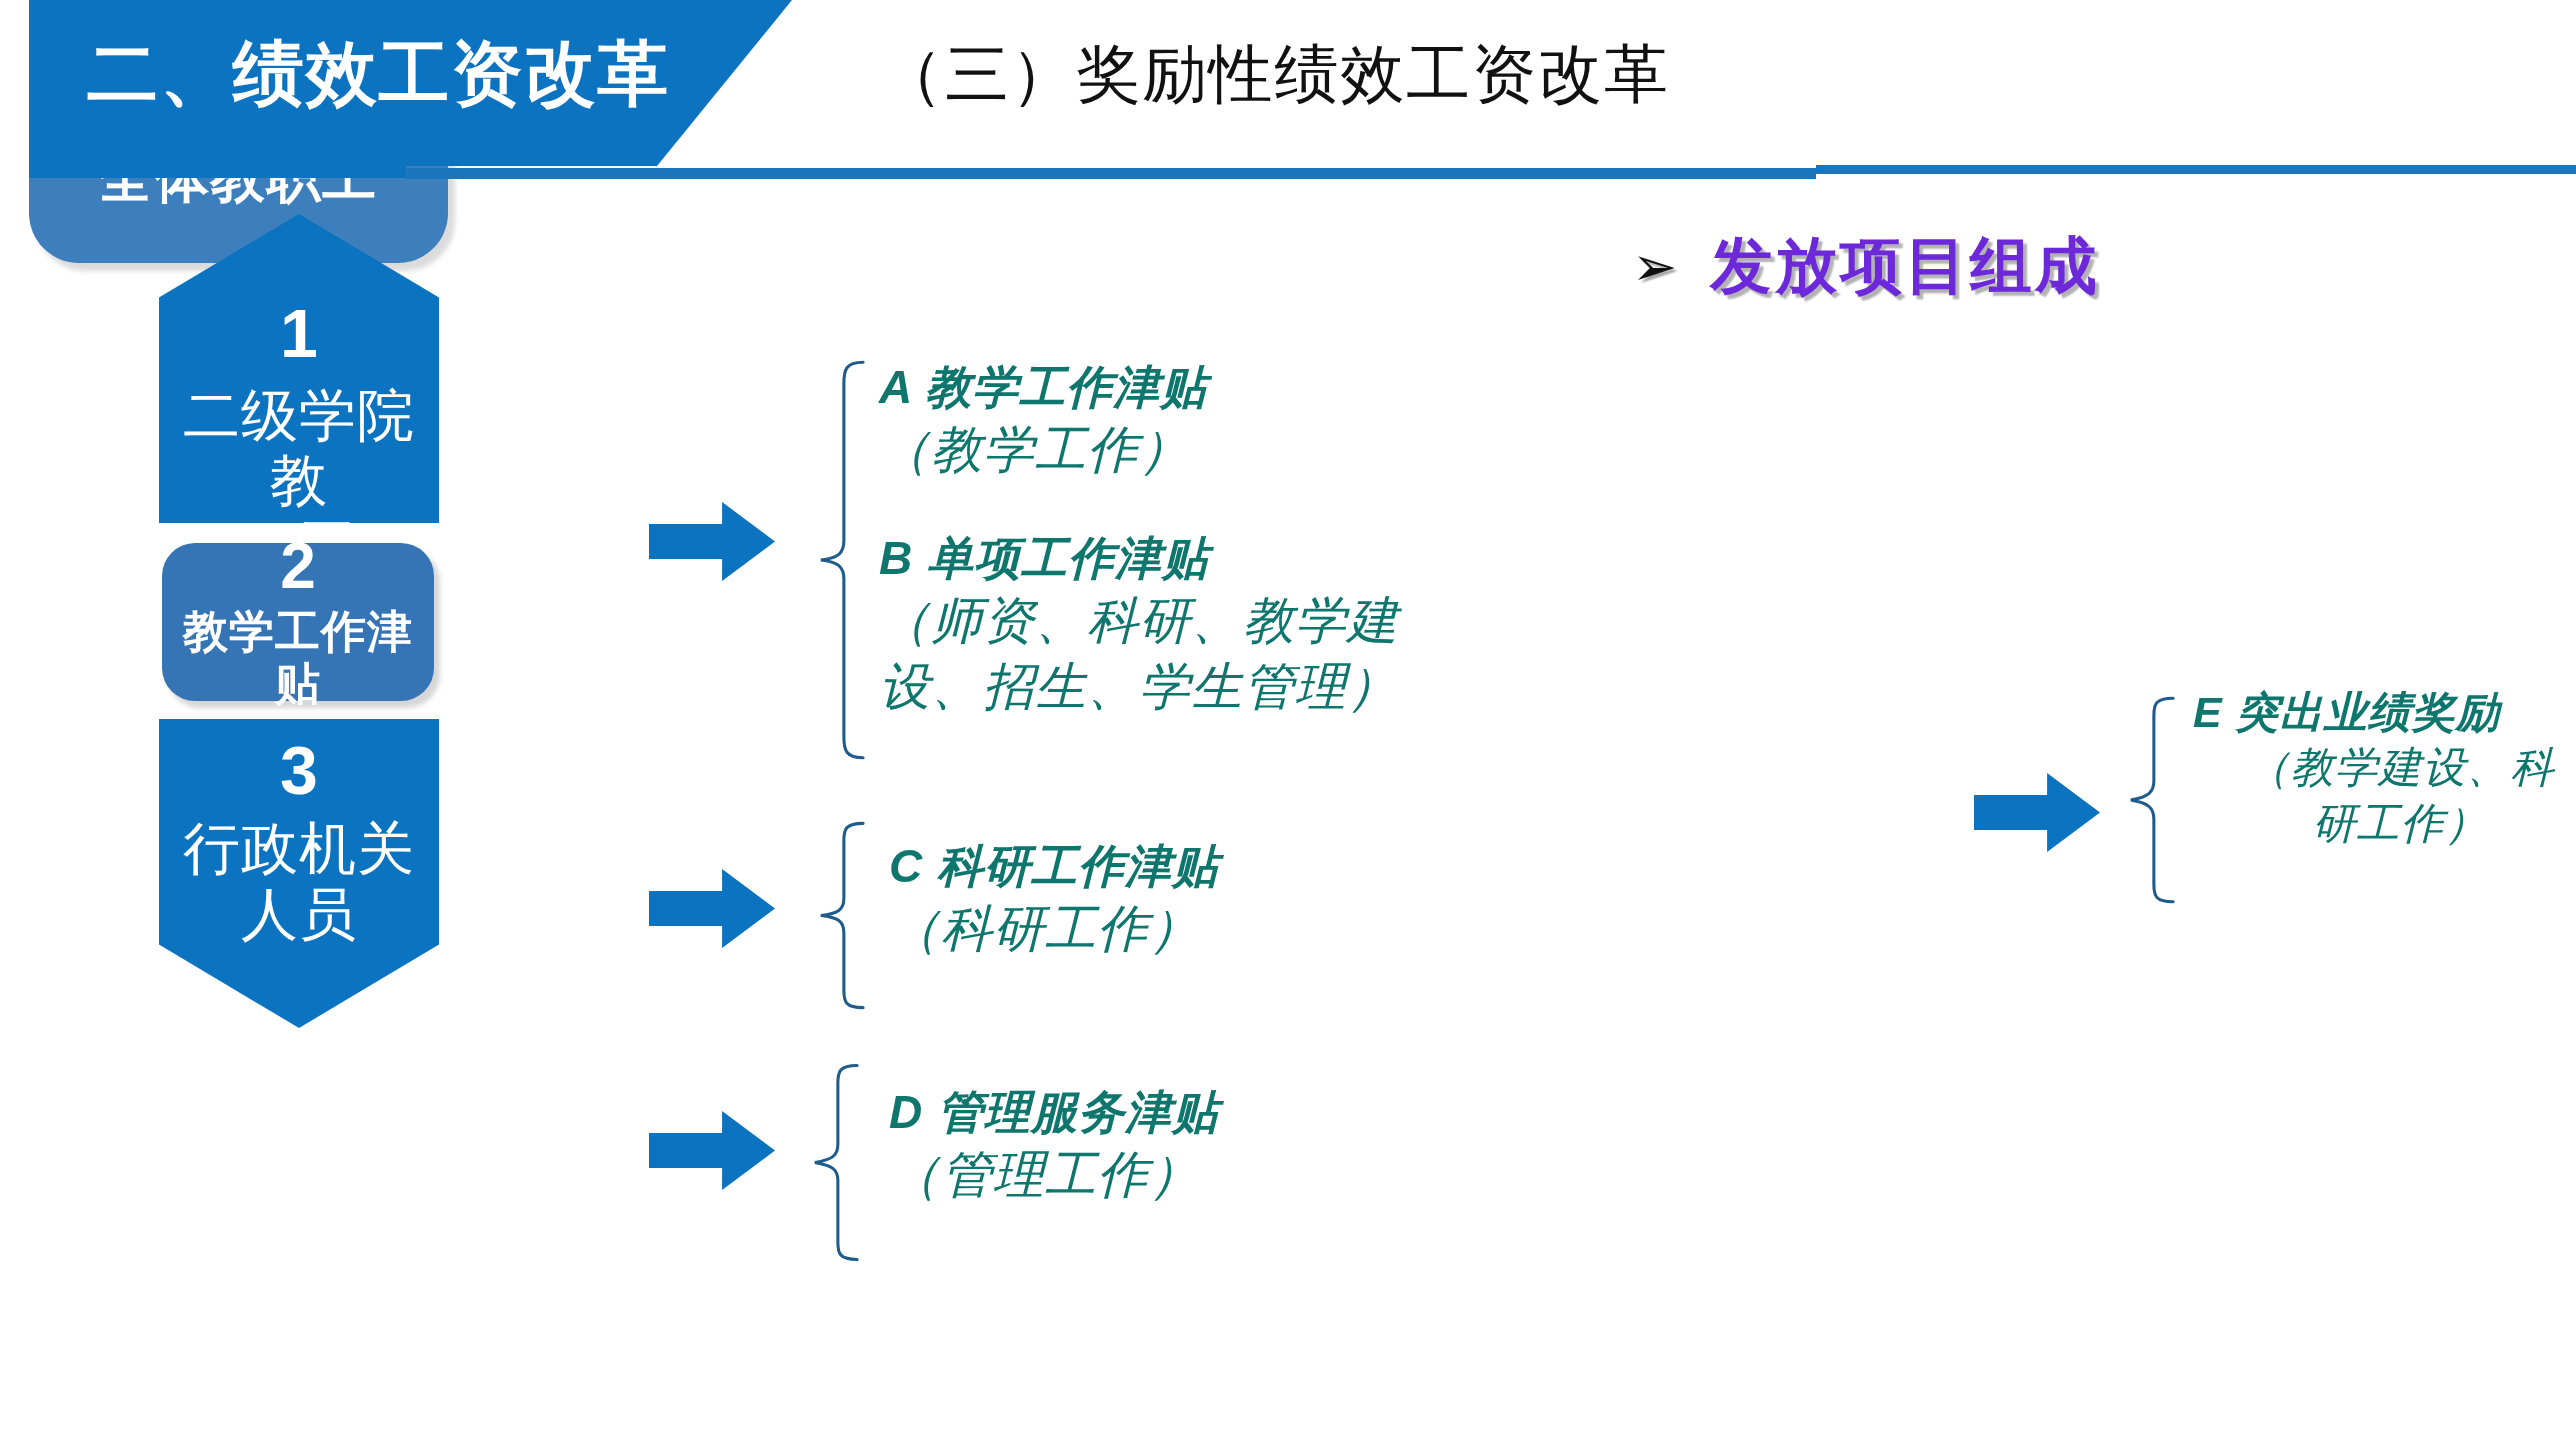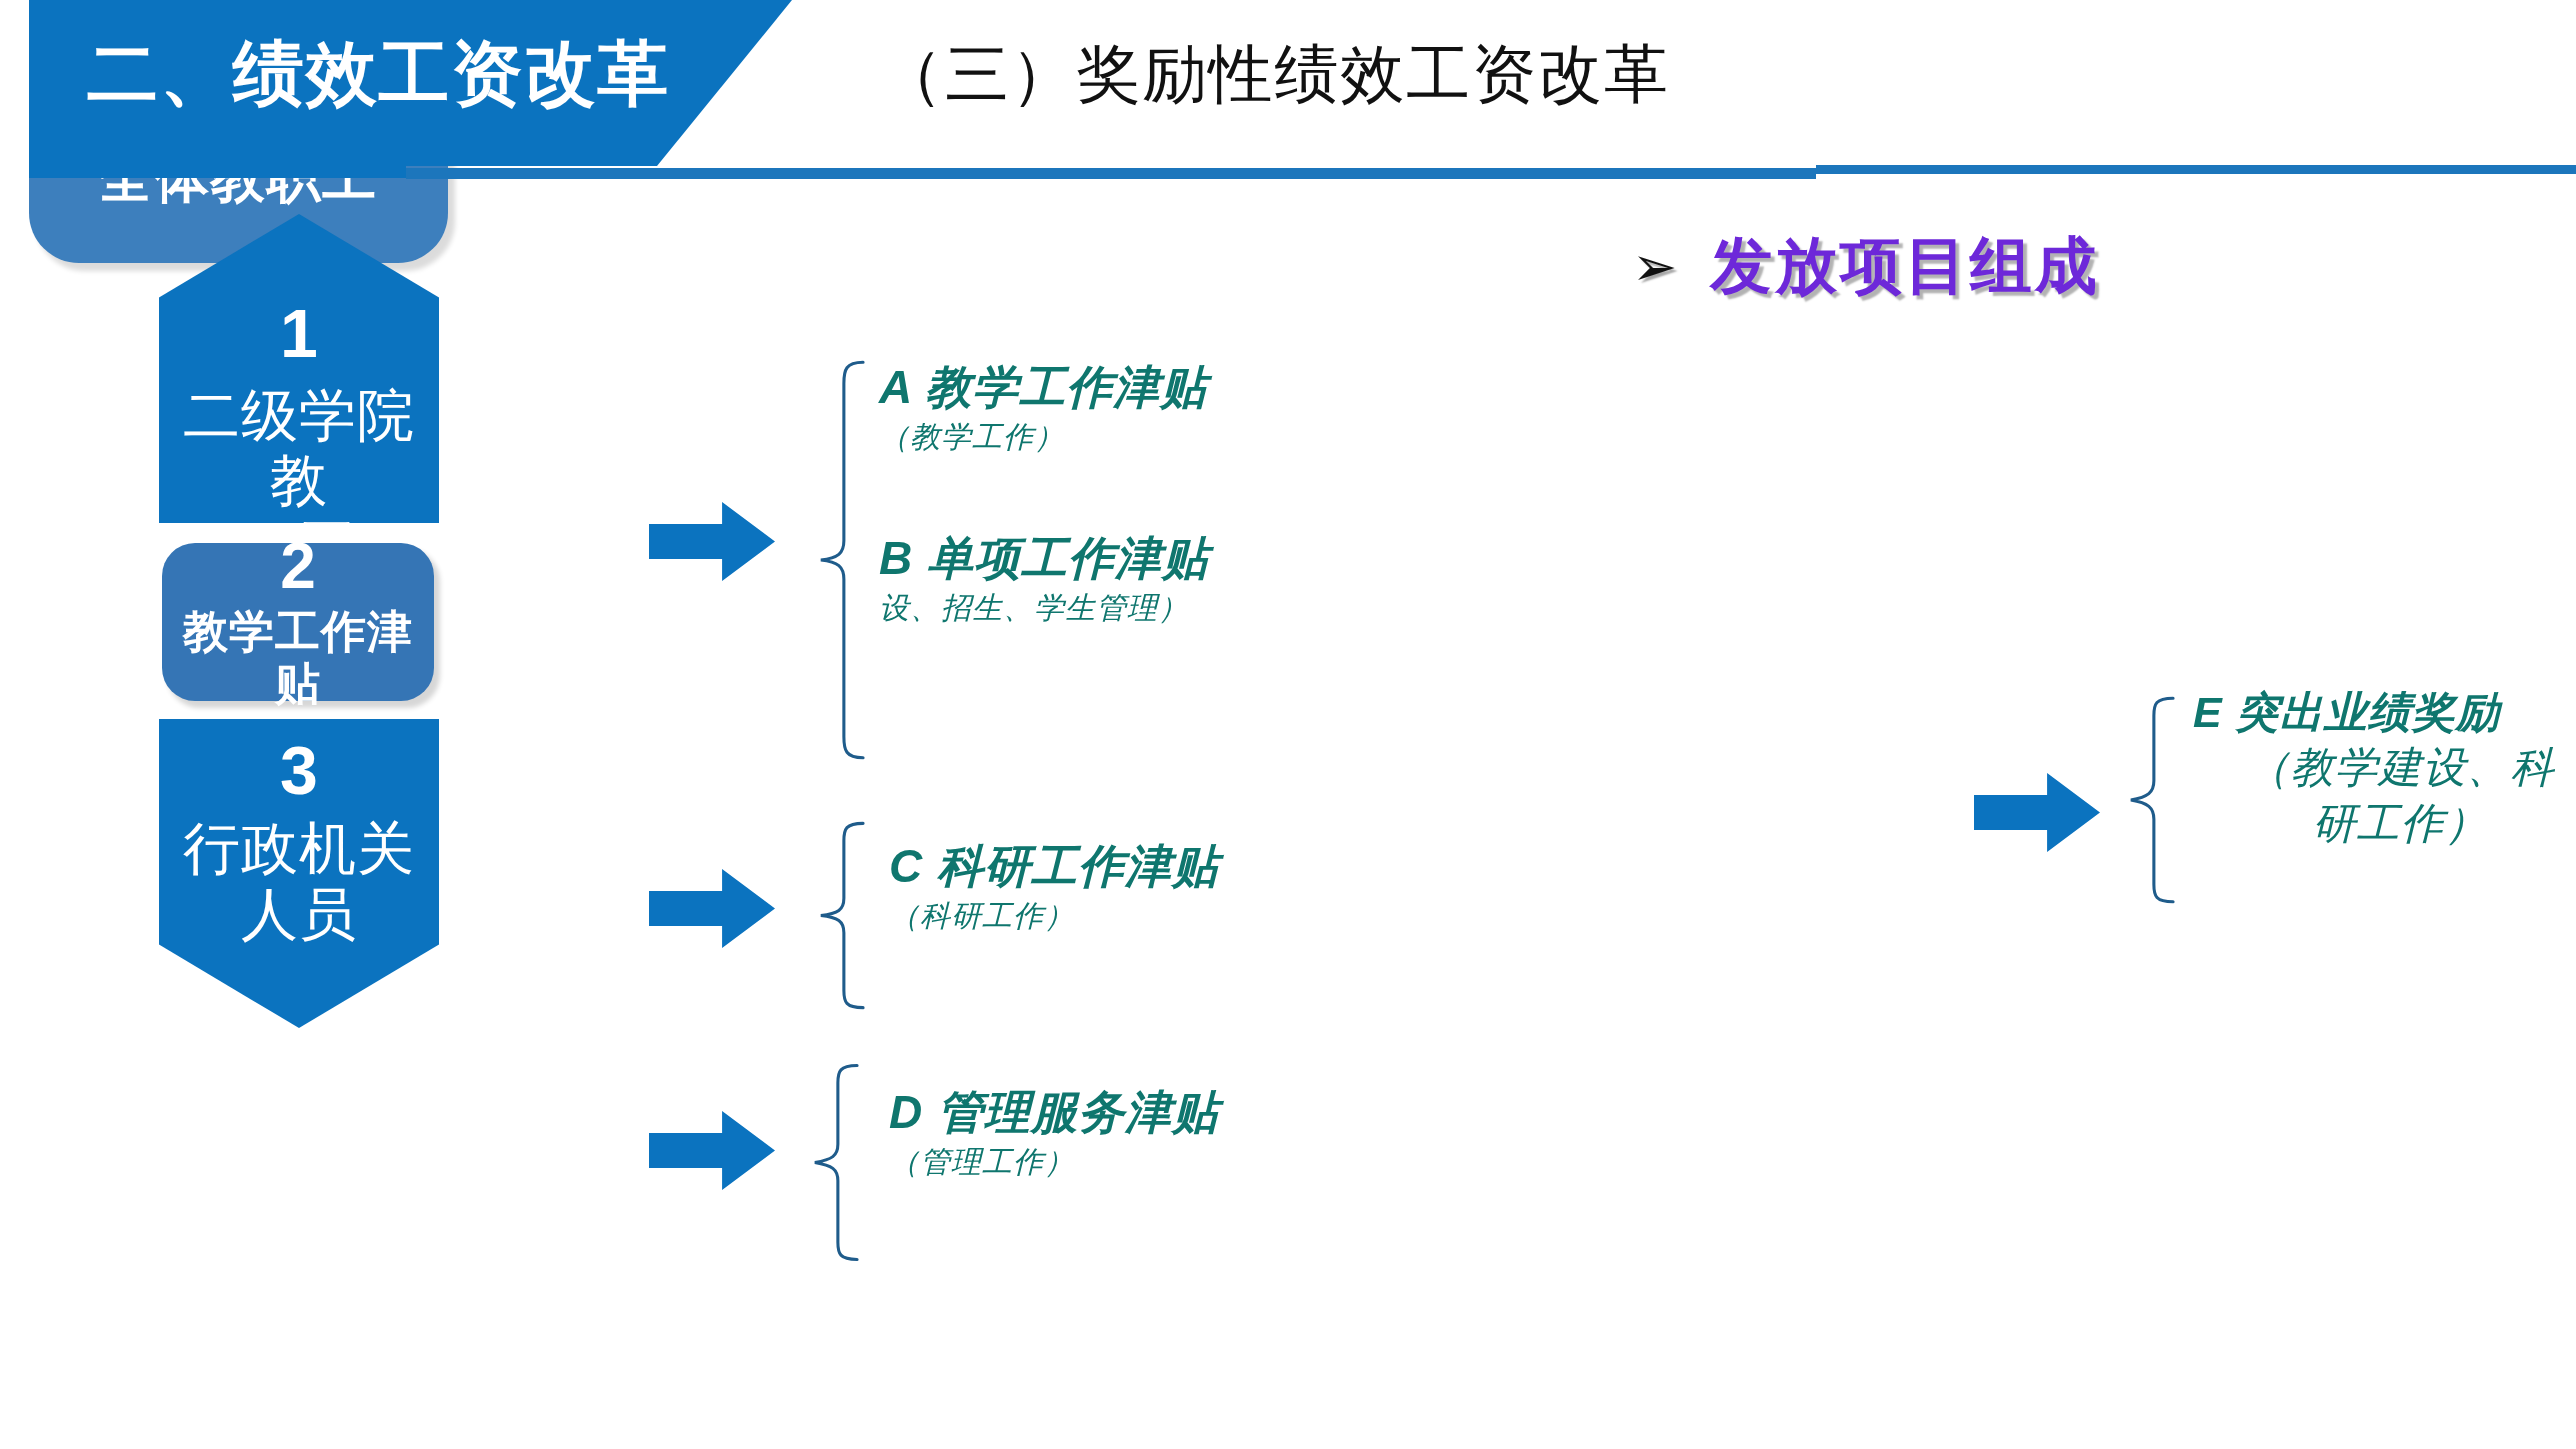--- a/index.html
+++ b/index.html
@@ -89,21 +89,21 @@
   .arrow-3{left:620px;top:1111px;width:126px;height:79px;}
   .arrow-4{left:1945px;top:773px;width:126px;height:79px;}
 
   
   .brace{position:absolute;}
   .brace svg{display:block;}
 
   
   .txtgroup{position:absolute;color:#0f766e;font-style:italic;}
   .item-title{font-size:46px;font-weight:700;letter-spacing:1px;line-height:1.25;white-space:nowrap;}
-  .item-sub{font-size:30px;font-weight:400;letter-spacing:1px;line-height:1.3;}
+  .item-sub{font-size:51px;font-weight:400;letter-spacing:1px;line-height:1.3;}
 
   .grp-a{left:850px;top:359px;width:599px;}
   .grp-b{left:850px;top:530px;width:618px;}
   .grp-c{left:860px;top:838px;width:580px;}
   .grp-d{left:860px;top:1084px;width:580px;}
   .grp-e{left:2164px;top:686px;width:415px;}
   .grp-e .item-title{font-size:43px;}
   .grp-e .item-sub{font-size:43px;text-align:center;}
   .grp-e .item-title{text-align:left;}
 
@@ -195,20 +195,21 @@
     </svg>
   </div>
 
   <div class="txtgroup grp-a">
     <div class="item-title">A  教学工作津贴</div>
     <div class="item-sub">（教学工作）</div>
   </div>
 
   <div class="txtgroup grp-b">
     <div class="item-title">B  单项工作津贴</div>
+    <div class="item-sub">（师资、科研、教学建</div>
     <div class="item-sub">设、招生、学生管理）</div>
   </div>
 
   <div class="txtgroup grp-c">
     <div class="item-title">C  科研工作津贴</div>
     <div class="item-sub">（科研工作）</div>
   </div>
 
   <div class="txtgroup grp-d">
     <div class="item-title">D 管理服务津贴</div>

